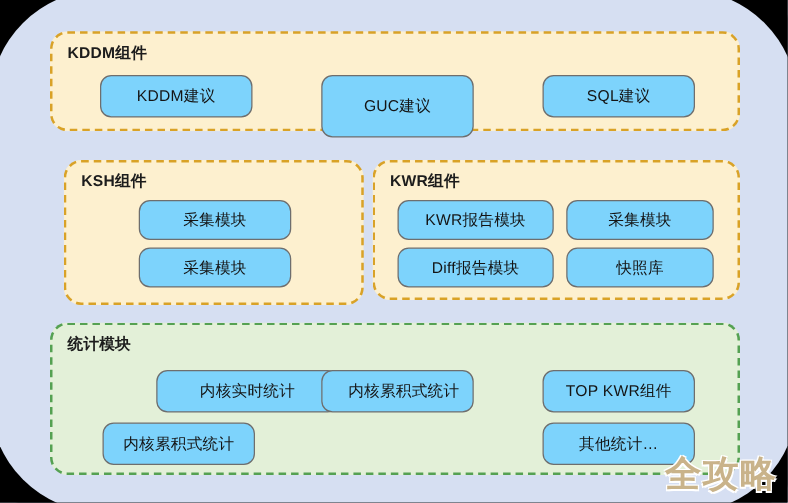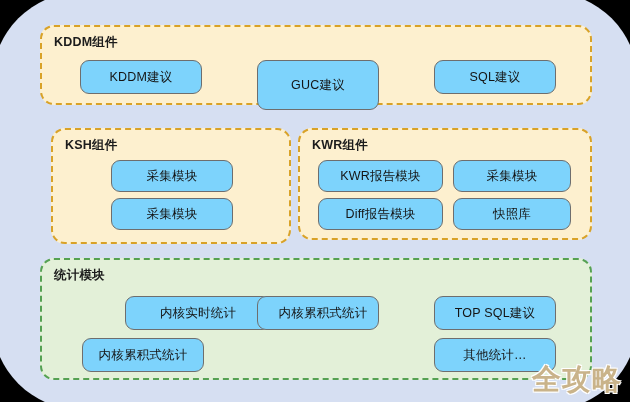--- a/index.html
+++ b/index.html
@@ -143,20 +143,20 @@
     <div class="node" id="n-kwr-0">KWR报告模块</div>
     <div class="node" id="n-kwr-1">采集模块</div>
     <div class="node" id="n-kwr-2">Diff报告模块</div>
     <div class="node" id="n-kwr-3">快照库</div>
   </div>
 
   <div class="group green" id="sec-stat">
     <div class="group-title">统计模块</div>
     <div class="node" id="n-st-0">内核实时统计</div>
     <div class="node" id="n-st-1">内核累积式统计</div>
-    <div class="node" id="n-st-2">TOP SQL建议</div>
+    <div class="node" id="n-st-2">TOP KWR组件</div>
     <div class="node" id="n-st-3">内核累积式统计</div>
     <div class="node" id="n-st-5">其他统计…</div>
   </div>
 
   <div class="watermark">全攻略</div>
 
 </div>
 
 </body></html>

